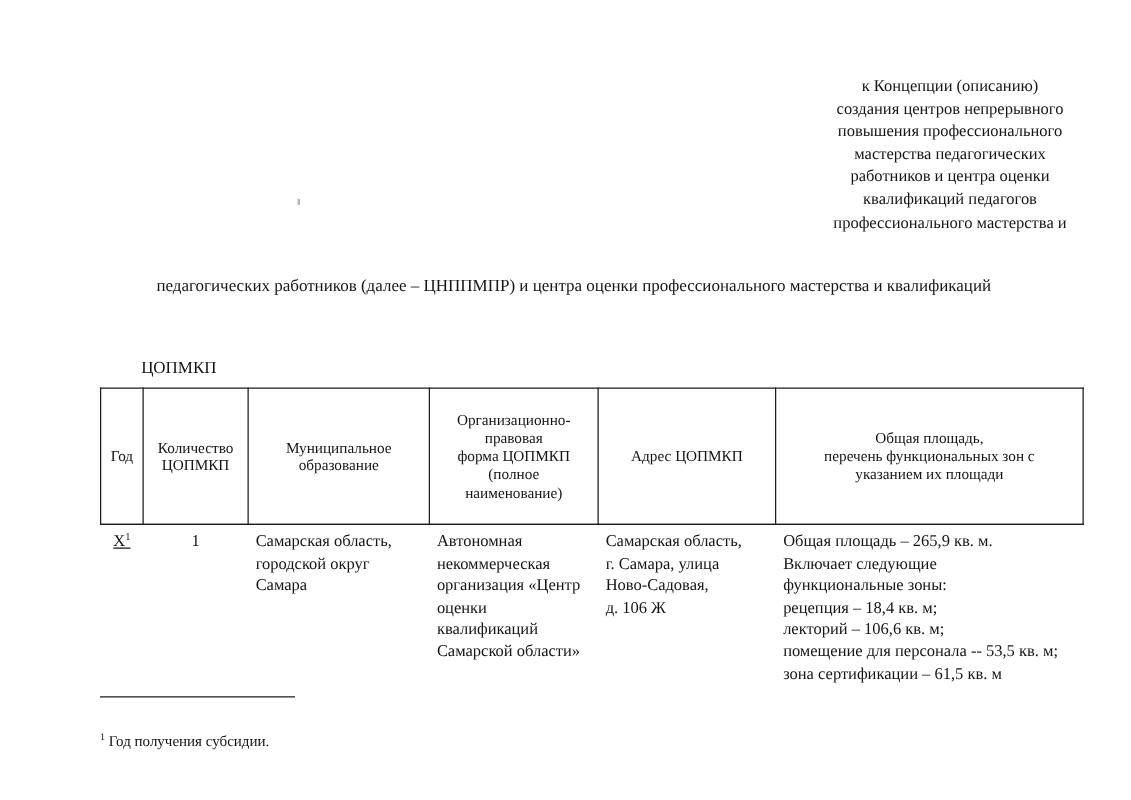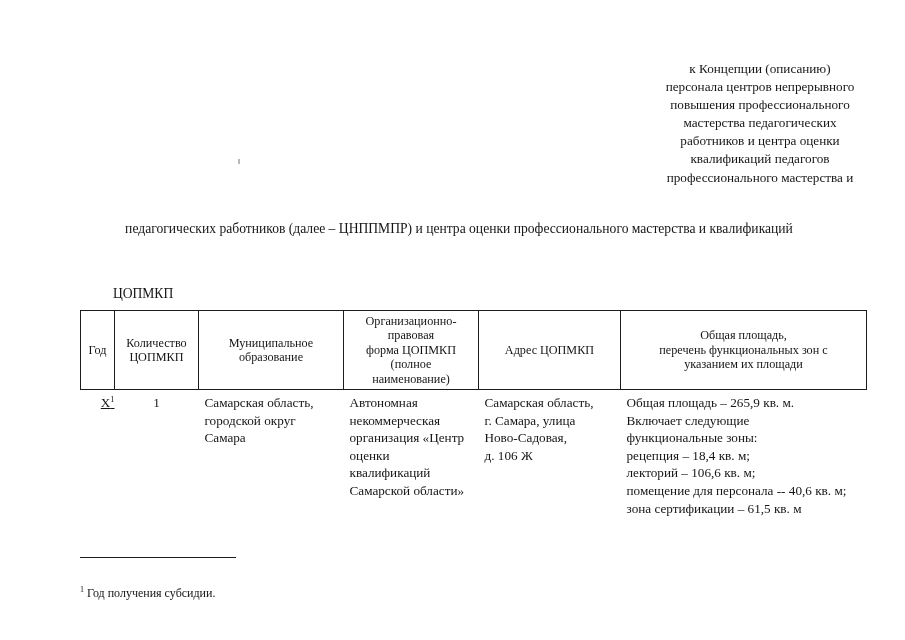--- a/index.html
+++ b/index.html
@@ -86,38 +86,38 @@
     border-collapse: collapse;
     table-layout: fixed;
     width: 786px;
     font-size: 12.2px;
   }
   table.grid thead th {
     border: 1px solid #1c1c1c;
     font-weight: normal;
     text-align: center;
     vertical-align: middle;
-    padding: 3px 4px;
+    padding: 18px 4px;
     height: 68px;
     line-height: 14.4px;
   }
   table.grid thead th .hl {
     display: block;
     white-space: nowrap;
   }
   table.grid tbody td {
     border: none;
     vertical-align: top;
     text-align: left;
     padding: 4px 6px 0 6px;
     line-height: 17.6px;
     font-size: 13.2px;
   }
   table.grid tbody td.c-year {
-    text-align: right;
+    text-align: center;
     padding-left: 0;
     padding-right: 0;
     text-decoration: underline;
   }
   table.grid tbody td.c-count {
     text-align: center;
     padding-left: 0;
     padding-right: 0;
   }
   table.grid tbody td .dl {
@@ -159,21 +159,21 @@
     font-size: 8px;
   }
 </style>
 </head>
 <body>
 
 <div class="page">
 
   <div class="appendix-block">
     <span class="ln">к Концепции (описанию)</span>
-    <span class="ln">персонала центров непрерывного</span>
+    <span class="ln">создания центров непрерывного</span>
     <span class="ln">повышения профессионального</span>
     <span class="ln">мастерства педагогических</span>
     <span class="ln">работников и центра оценки</span>
     <span class="ln">квалификаций педагогов</span>
     <span class="ln">профессионального мастерства и</span>
   </div>
 
   <div class="speck"></div>
 
   <div class="intro">
@@ -246,21 +246,21 @@
             <span class="dl">г. Самара, улица</span>
             <span class="dl">Ново-Садовая,</span>
             <span class="dl">д. 106 Ж</span>
           </td>
           <td>
             <span class="dl">Общая площадь – 265,9 кв. м.</span>
             <span class="dl">Включает следующие</span>
             <span class="dl">функциональные зоны:</span>
             <span class="dl">рецепция – 18,4 кв. м;</span>
             <span class="dl">лекторий – 106,6 кв. м;</span>
-            <span class="dl">помещение для персонала -- 40,6 кв. м;</span>
+            <span class="dl">помещение для персонала -- 53,5 кв. м;</span>
             <span class="dl">зона сертификации – 61,5 кв. м</span>
           </td>
         </tr>
       </tbody>
     </table>
   </div>
 
   <div class="footnote-rule"></div>
   <div class="footnote-text">
     <sup class="fn">1</sup>

